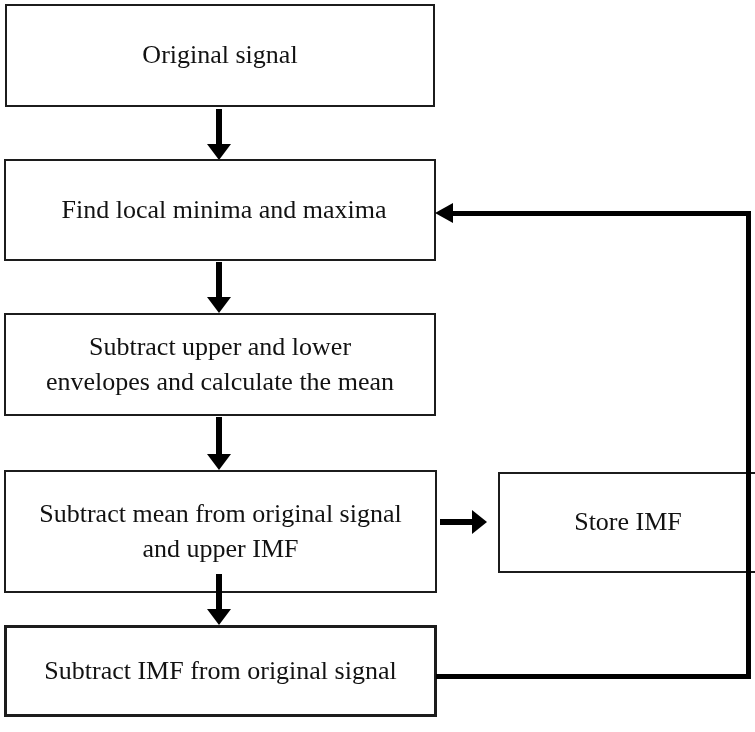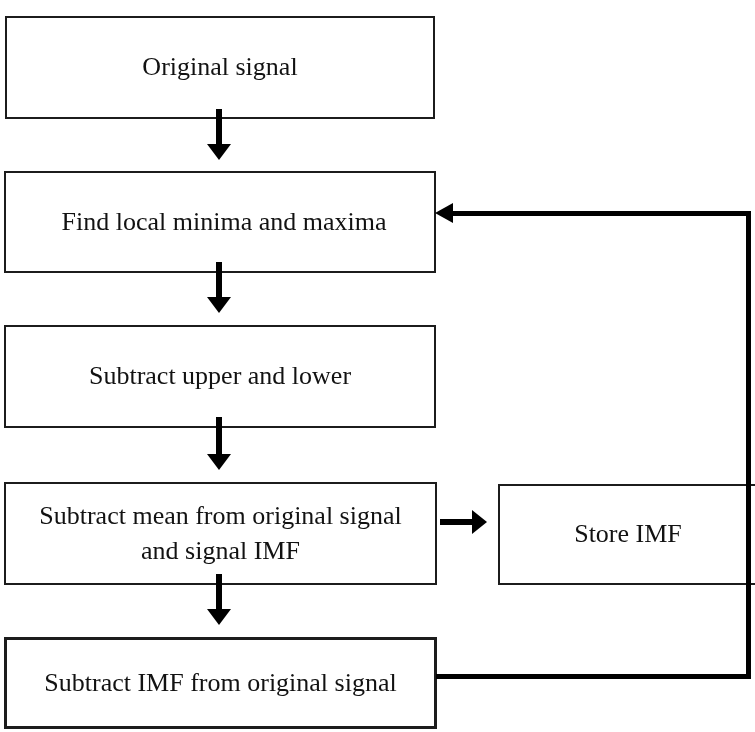--- a/index.html
+++ b/index.html
@@ -17,28 +17,27 @@
     border: 2px solid #1c1c1c;
     background: #ffffff;
     display: flex;
     flex-direction: column;
     align-items: center;
     justify-content: center;
     text-align: center;
     color: #121212;
     font-size: 26px;
     line-height: 1.32;
-    margin-top: 12px;
   }
   .box span { display: block; white-space: nowrap; }
 
   #box-original   { left: 5px;   top: 4px;   width: 430px; height: 103px; }
   #box-extrema    { left: 4px;   top: 159px; width: 432px; height: 102px; padding-left: 8px; }
   #box-envelopes  { left: 4px;   top: 313px; width: 432px; height: 103px; }
-  #box-subtract-mean { left: 4px; top: 470px; width: 433px; height: 103px; }
+  #box-subtract-mean { left: 4px; top: 470px; width: 433px; height: 123px; }
   #box-store-imf  { left: 498px; top: 472px; width: 260px; height: 101px; }
   #box-subtract-imf { left: 4px; top: 625px; width: 433px; height: 92px; border-width: 3px; }
 
   
   .arrow-down { position: absolute; width: 24px; }
   .arrow-down .stem {
     position: absolute; left: 9px; width: 6px; top: 0; bottom: 15px; background: #000;
   }
   .arrow-down .head {
     position: absolute; left: 0; bottom: 0; width: 0; height: 0;
@@ -94,30 +93,31 @@
     <span>Find local minima and maxima</span>
   </div>
 
   <div class="arrow-down" id="arrow-2">
     <div class="stem"></div>
     <div class="head"></div>
   </div>
 
   <div class="box" id="box-envelopes">
     <span>Subtract upper and lower</span>
+    <span>envelopes and calculate the mean</span>
   </div>
 
   <div class="arrow-down" id="arrow-3">
     <div class="stem"></div>
     <div class="head"></div>
   </div>
 
   <div class="box" id="box-subtract-mean">
     <span>Subtract mean from original signal</span>
-    <span>and signal IMF</span>
+    <span>and upper IMF</span>
   </div>
 
   <div class="arrow-right" id="arrow-store">
     <div class="stem"></div>
     <div class="head"></div>
   </div>
 
   <div class="box" id="box-store-imf">
     <span>Store IMF</span>
   </div>

